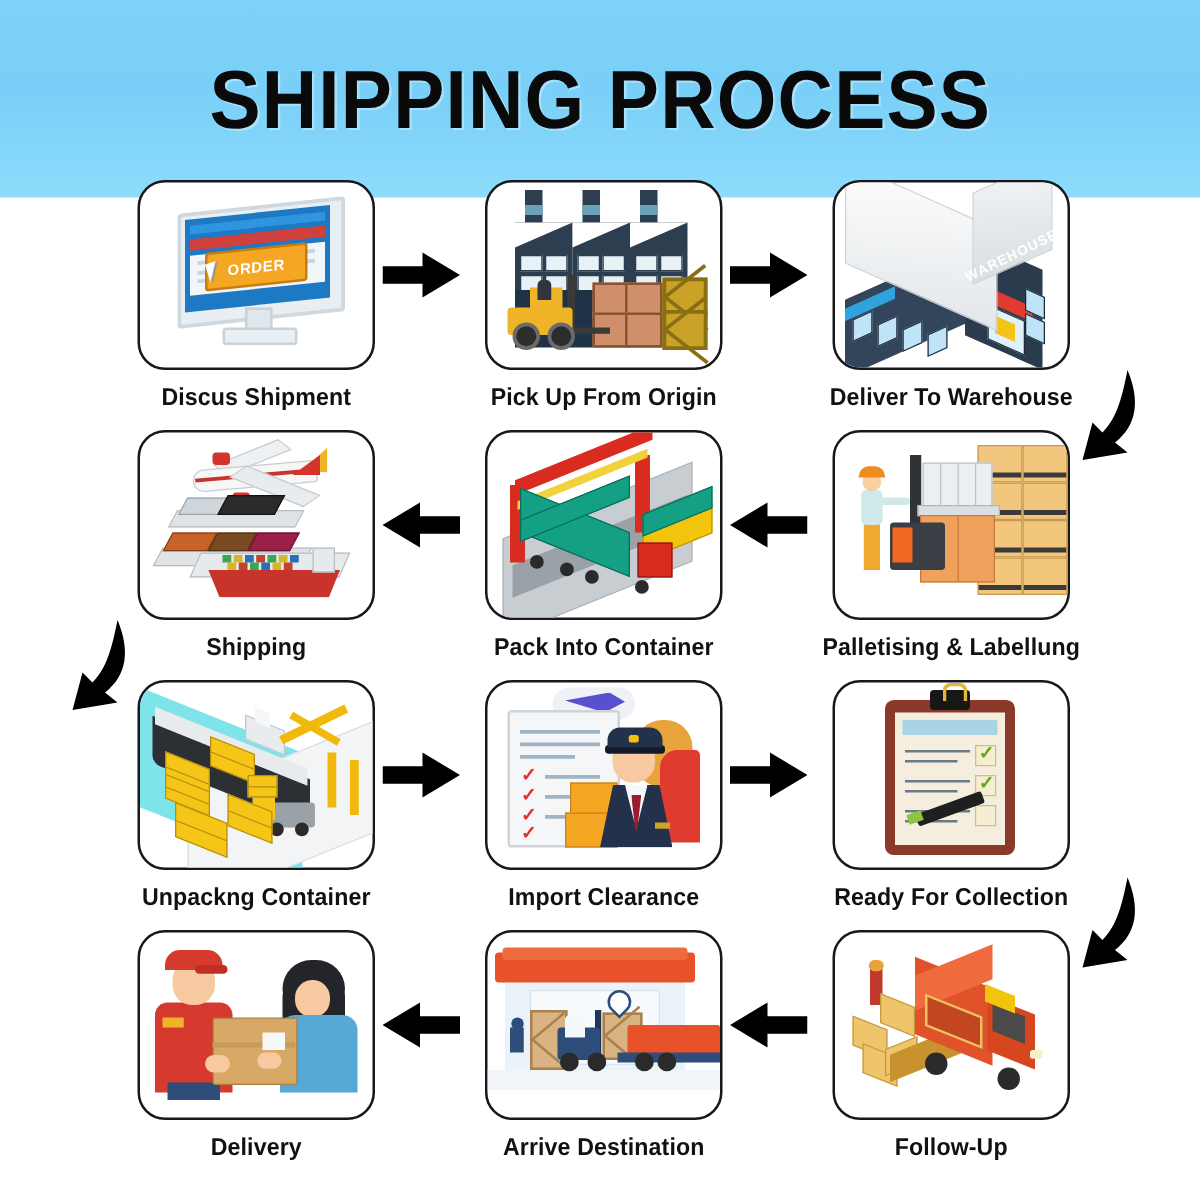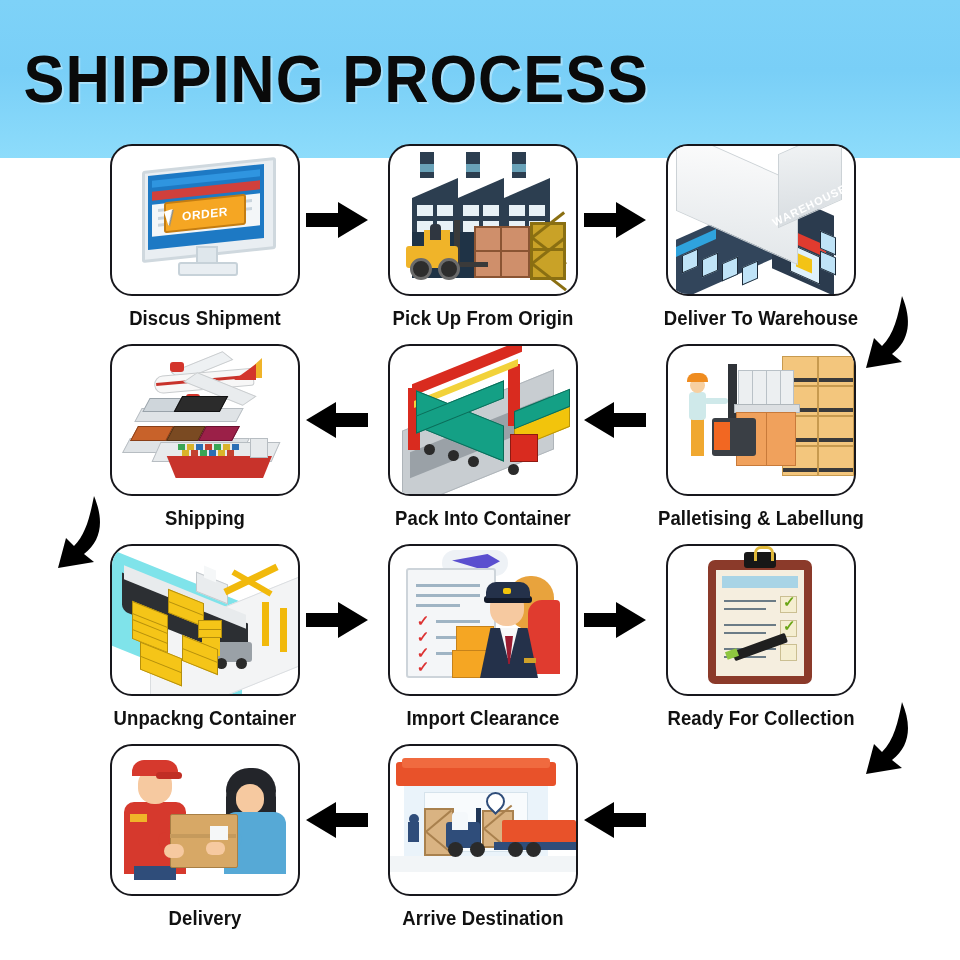--- a/index.html
+++ b/index.html
@@ -9,21 +9,21 @@
     font-family:"Liberation Sans", sans-serif;
     overflow:hidden;
     position:relative;
   }
   #page{position:relative;width:960px;height:960px;overflow:hidden;background:#fff;}
 
   
   .banner{
     position:absolute;left:0;top:0;width:960px;height:158px;
     background:linear-gradient(180deg,#7ed2f8 0%,#79cff7 45%,#8ddcfb 100%);
-    display:flex;align-items:center;justify-content:flex-start;
+    display:flex;align-items:center;justify-content:center;
   }
   .banner-title{
     font-family:"Liberation Sans", sans-serif;
     font-weight:bold;
     font-size:66px;
     letter-spacing:1px;
     color:#0a0a0a;
     transform:scaleX(0.93);
     text-shadow:2px 2px 0 rgba(255,255,255,.35);
     white-space:nowrap;
@@ -650,20 +650,43 @@
           <div class="s pkg"></div>
           <div class="s pkg-tape"></div>
           <div class="s pkg-lbl"></div>
           <div class="s dm-hand"></div>
           <div class="s wm-hand"></div>
         </div>
       </div>
       <div class="card-label">Delivery</div>
     </div>
 
+    <div class="cell r3 c2">
+      <div class="card">
+        <div class="scene">
+          <div class="s dt-worker"></div>
+          <div class="s dt-worker-h"></div>
+          <div class="s bx-gold" style="left:36px;top:54px;width:26px;height:22px;transform:skewY(22deg)"></div>
+          <div class="s bx-gold" style="left:14px;top:72px;width:26px;height:22px;transform:skewY(22deg)"></div>
+          <div class="s bx-gold" style="left:22px;top:94px;width:26px;height:22px;transform:skewY(22deg)"></div>
+          <div class="s bx-gold" style="left:40px;top:88px;width:24px;height:20px;transform:skewY(-22deg)"></div>
+          <div class="s dt-ramp"></div>
+          <div class="s dt-body"></div>
+          <div class="s dt-top"></div>
+          <div class="s dt-plate"></div>
+          <div class="s dt-cab"></div>
+          <div class="s dt-wind"></div>
+          <div class="s dt-yel"></div>
+          <div class="s dt-w" style="left:72px;top:96px"></div>
+          <div class="s dt-w" style="left:130px;top:108px"></div>
+          <div class="s" style="left:156px;top:94px;width:10px;height:7px;background:#f7f0c8;border-radius:2px"></div>
+        </div>
+      </div>
+      <div class="card-label">Follow-Up</div>
+    </div>
 
     <div class="arrow" style="left:306px;top:78px">
       <svg viewBox="0 0 62 40">
           <polygon points="0,13 32,13 32,2 62,20 32,38 32,27 0,27" fill="#000"></polygon>
         </svg>
     </div>
 
     <div class="arrow" style="left:584px;top:78px">
       <svg viewBox="0 0 62 40">
           <polygon points="0,13 32,13 32,2 62,20 32,38 32,27 0,27" fill="#000"></polygon>

